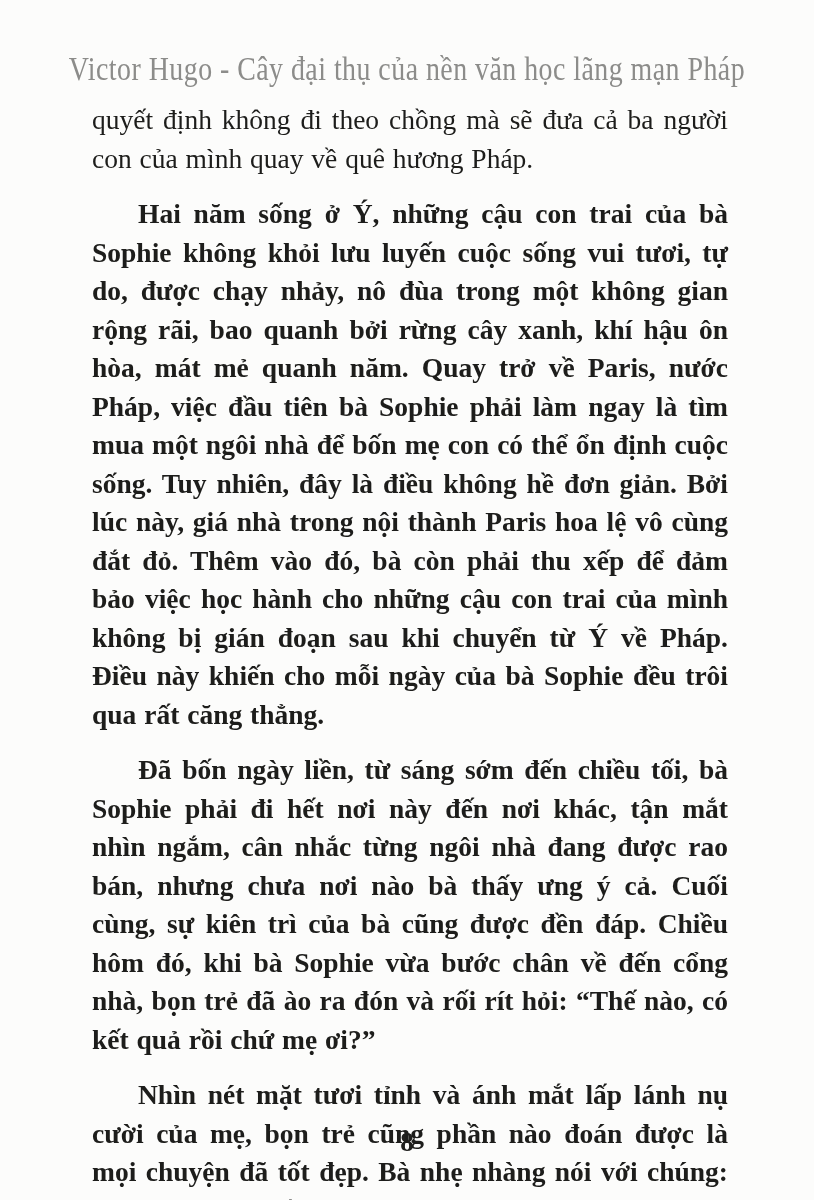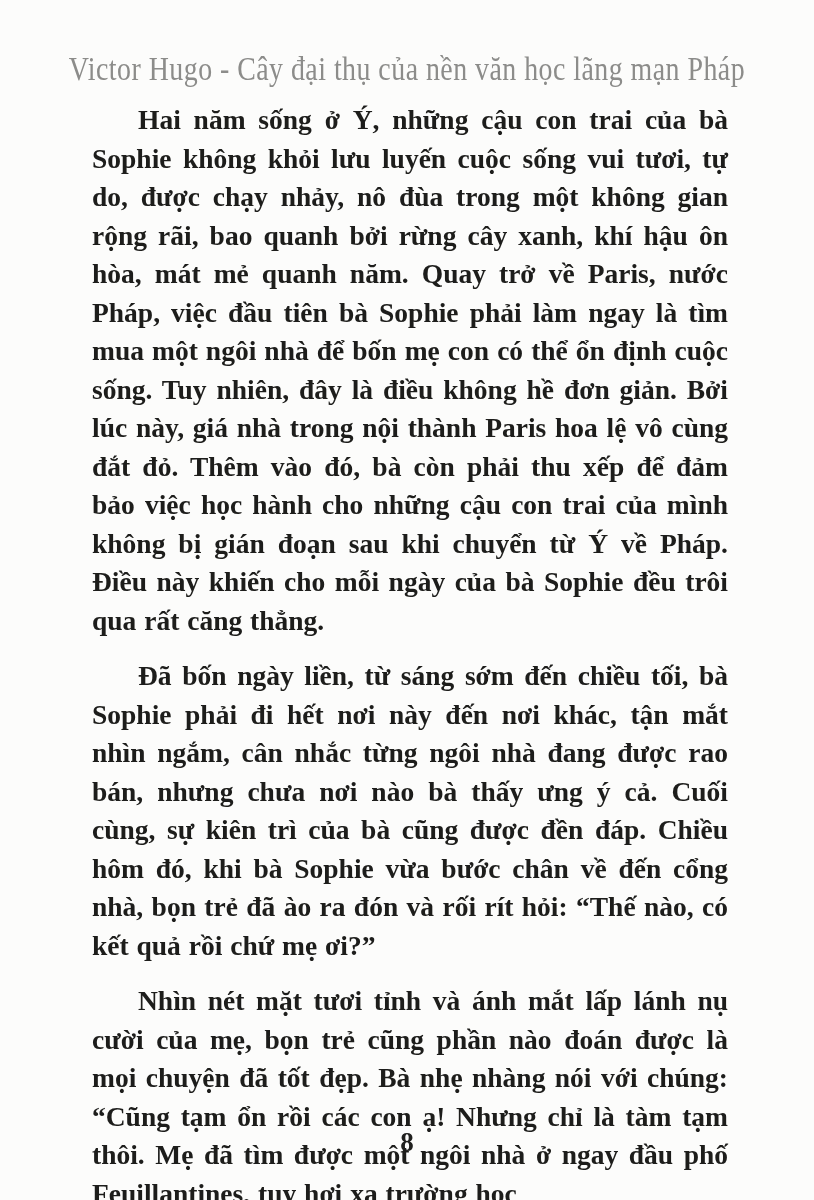--- a/index.html
+++ b/index.html
@@ -59,20 +59,21 @@
   }
 </style>
 </head>
 <body>
 
 <div class="page">
 
   <div class="running-header">Victor Hugo - Cây đại thụ của nền văn học lãng mạn Pháp</div>
 
   <div class="page-body">
+    <p class="para">quyết định không đi theo chồng mà sẽ đưa cả ba người con của mình quay về quê hương Pháp.</p>
     <p class="para indent">Hai năm sống ở Ý, những cậu con trai của bà Sophie không khỏi lưu luyến cuộc sống vui tươi, tự do, được chạy nhảy, nô đùa trong một không gian rộng rãi, bao quanh bởi rừng cây xanh, khí hậu ôn hòa, mát mẻ quanh năm. Quay trở về Paris, nước Pháp, việc đầu tiên bà Sophie phải làm ngay là tìm mua một ngôi nhà để bốn mẹ con có thể ổn định cuộc sống. Tuy nhiên, đây là điều không hề đơn giản. Bởi lúc này, giá nhà trong nội thành Paris hoa lệ vô cùng đắt đỏ. Thêm vào đó, bà còn phải thu xếp để đảm bảo việc học hành cho những cậu con trai của mình không bị gián đoạn sau khi chuyển từ Ý về Pháp. Điều này khiến cho mỗi ngày của bà Sophie đều trôi qua rất căng thẳng.</p>
     <p class="para indent">Đã bốn ngày liền, từ sáng sớm đến chiều tối, bà Sophie phải đi hết nơi này đến nơi khác, tận mắt nhìn ngắm, cân nhắc từng ngôi nhà đang được rao bán, nhưng chưa nơi nào bà thấy ưng ý cả. Cuối cùng, sự kiên trì của bà cũng được đền đáp. Chiều hôm đó, khi bà Sophie vừa bước chân về đến cổng nhà, bọn trẻ đã ào ra đón và rối rít hỏi: “Thế nào, có kết quả rồi chứ mẹ ơi?”</p>
     <p class="para indent">Nhìn nét mặt tươi tỉnh và ánh mắt lấp lánh nụ cười của mẹ, bọn trẻ cũng phần nào đoán được là mọi chuyện đã tốt đẹp. Bà nhẹ nhàng nói với chúng: “Cũng tạm ổn rồi các con ạ! Nhưng chỉ là tàm tạm thôi. Mẹ đã tìm được một ngôi nhà ở ngay đầu phố Feuillantines, tuy hơi xa trường học</p>
   </div>
 
   <div class="page-number">8</div>
 
 </div>
 
 </body></html>

